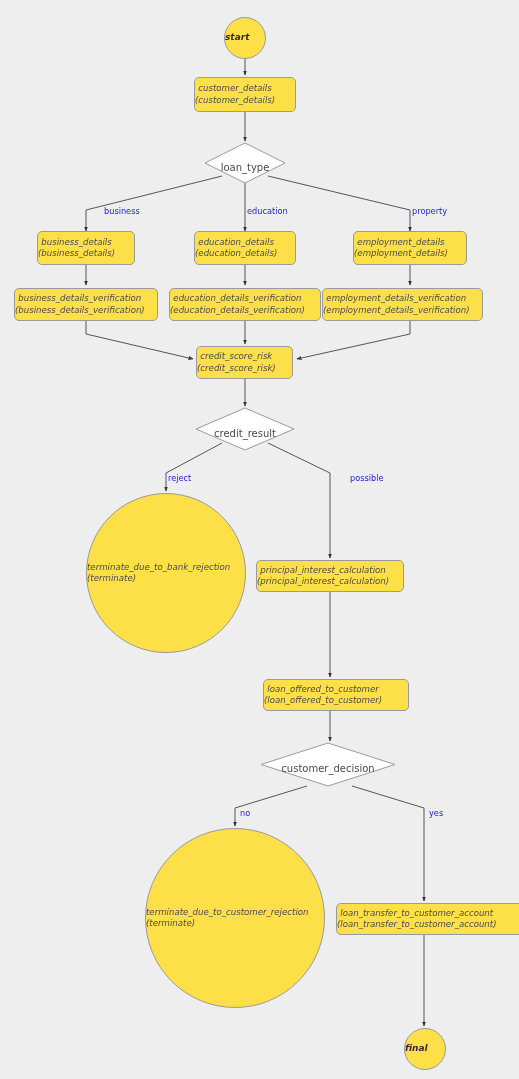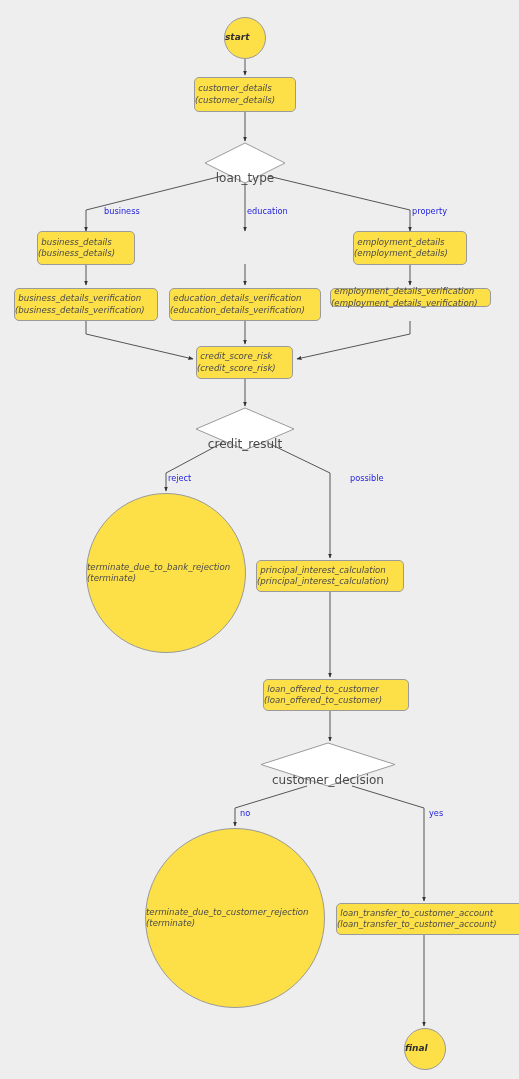--- a/index.html
+++ b/index.html
@@ -67,28 +67,28 @@
   .diamond-wrap {
     position: absolute;
   }
   .diamond-wrap svg {
     position: absolute;
     left: 0; top: 0;
     overflow: visible;
   }
   .diamond-label {
     position: absolute;
-    left: 0; top: 15px;
+    left: 0; top: 4px;
     width: 100%;
     height: 100%;
     display: flex;
     align-items: center;
     justify-content: center;
     color: #4a4a4a;
-    font-size: 12px;
+    font-size: 10px;
     white-space: nowrap;
   }
   .edge-label {
     position: absolute;
     color: #2222dd;
     font-size: 8.2px;
     white-space: nowrap;
     line-height: 10px;
   }
 </style>
@@ -167,20 +167,26 @@
   <div class="edge-label" style="left:247px; top:206px;">education</div>
   <div class="edge-label" style="left:412px; top:206px;">property</div>
 
   <div class="node box" style="left:37px; top:231px; width:98px; height:34px;">
     <span class="nlines">
       <span>business_details</span>
       <span>(business_details)</span>
     </span>
   </div>
 
+  <div class="node box" style="left:194px; top:231px; width:102px; height:34px;">
+    <span class="nlines">
+      <span>education_details</span>
+      <span>(education_details)</span>
+    </span>
+  </div>
 
   <div class="node box" style="left:353px; top:231px; width:114px; height:34px;">
     <span class="nlines">
       <span>employment_details</span>
       <span>(employment_details)</span>
     </span>
   </div>
 
   <div class="node box" style="left:14px; top:288px; width:144px; height:33px;">
     <span class="nlines">
@@ -189,21 +195,21 @@
     </span>
   </div>
 
   <div class="node box" style="left:169px; top:288px; width:152px; height:33px;">
     <span class="nlines">
       <span>education_details_verification</span>
       <span>(education_details_verification)</span>
     </span>
   </div>
 
-  <div class="node box" style="left:330px; top:288px; width:161px; height:19px;">
+  <div class="node box" style="left:322px; top:288px; width:161px; height:33px;">
     <span class="nlines">
       <span>employment_details_verification</span>
       <span>(employment_details_verification)</span>
     </span>
   </div>
 
   <div class="node box" style="left:196px; top:346px; width:97px; height:33px;">
     <span class="nlines">
       <span>credit_score_risk</span>
       <span>(credit_score_risk)</span>

